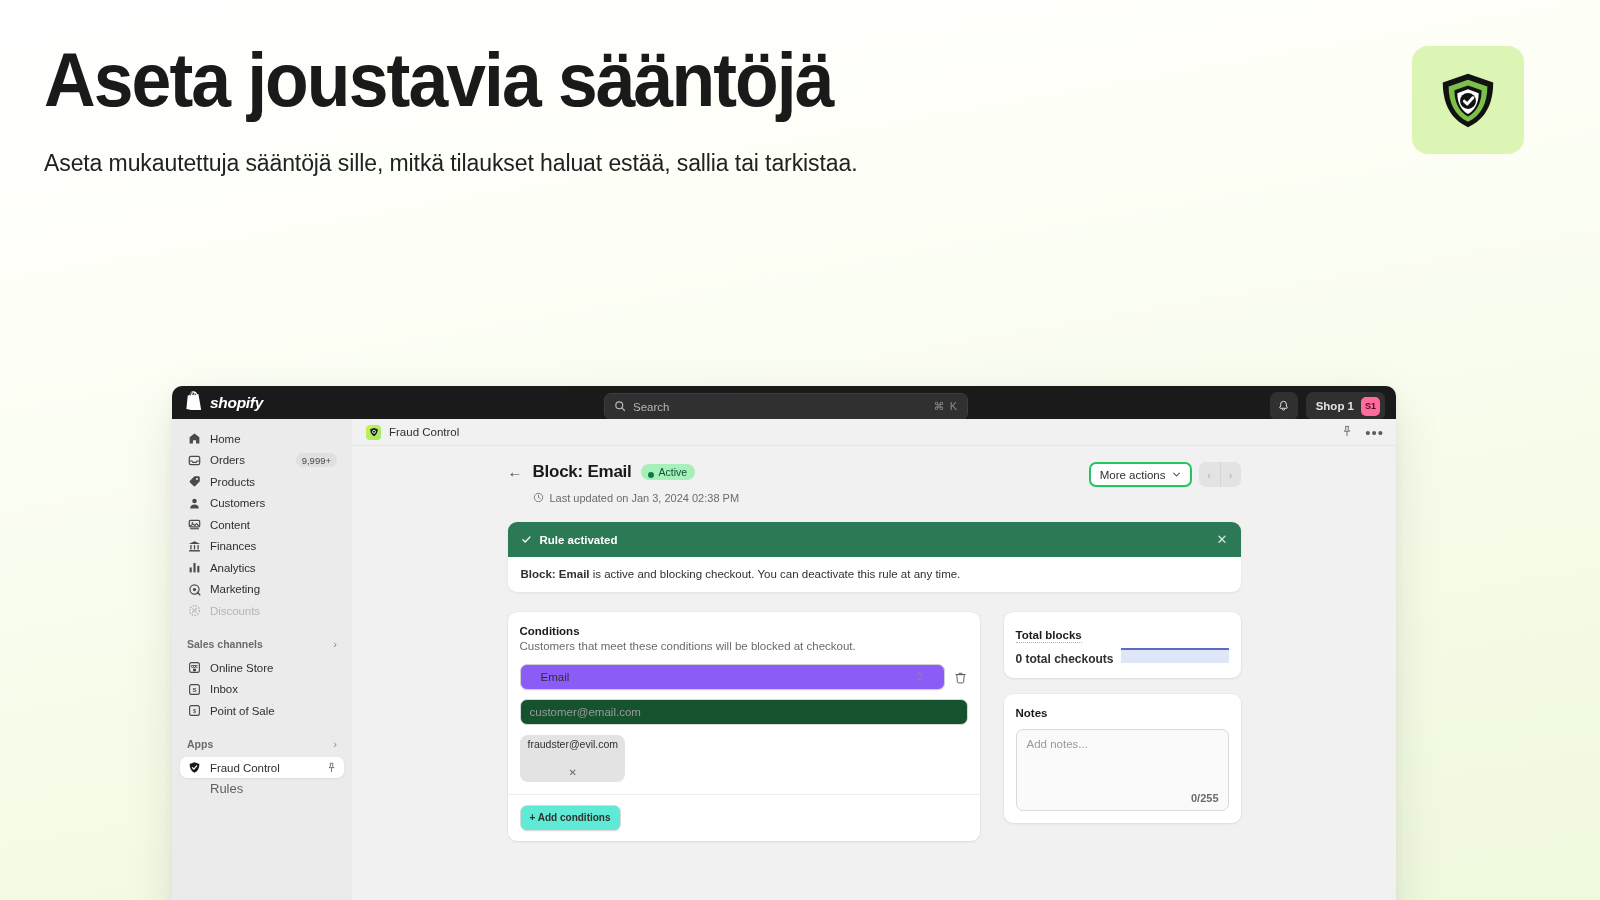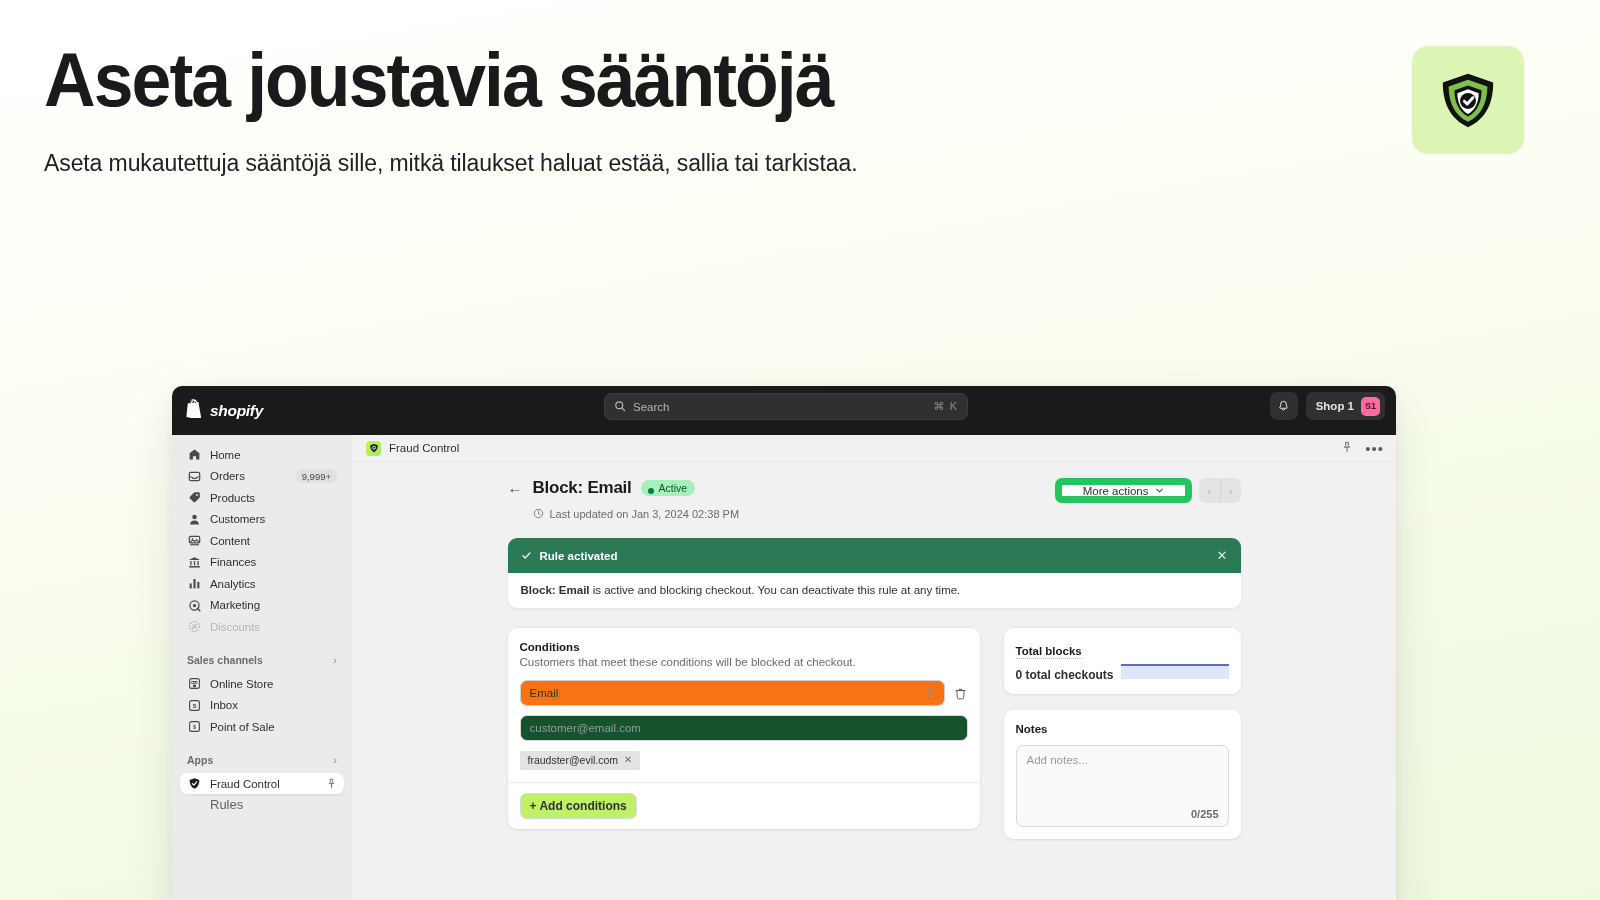--- a/index.html
+++ b/index.html
@@ -52,21 +52,21 @@
     left: 172px; top: 386px;
     width: 1224px; height: 540px;
     background: #f1f1f1;
     border-radius: 10px 10px 0 0;
     overflow: hidden;
     box-shadow: 0 18px 50px rgba(0,0,0,0.10), 0 2px 10px rgba(0,0,0,0.05);
   }
 
   
   .topbar {
-    height: 49px;
+    height: 33px;
     background: #1a1a1a;
     display: flex; align-items: center;
     padding: 12px 12px;
     position: relative;
   }
   .brand { display: flex; align-items: center; gap: 7px; padding-left: 2px; }
   .brand-word {
     color: #fff; font-size: 15.5px; font-weight: 700;
     font-style: italic; letter-spacing: -0.3px;
   }
@@ -176,24 +176,24 @@
     background: #a7f0ba; color: #0c5132;
     font-size: 10.5px; font-weight: 500;
     border-radius: 8px; padding: 2px 8px 2.5px 7px;
   }
   .statusdot { width: 6px; height: 6px; border-radius: 50%; background: #0e7a4a; }
   .meta { display: flex; align-items: center; gap: 6px; margin-top: 7px; margin-left: 25px; }
   .meta .t { font-size: 11px; color: #6b6b6b; }
 
   .head-actions { margin-left: auto; display: flex; align-items: center; gap: 7px; }
   .btn-more {
-    background: #fff; border: 7px solid #22c55e;
+    background: #fff; border: 2px solid #22c55e;
     border-radius: 7px; height: 25px;
     display: flex; align-items: center; gap: 6px;
-    padding: 0 21px;
+    padding: 0 9px;
     font-size: 11.5px; color: #303030; font-weight: 500;
     box-shadow: 0 1px 0 rgba(0,0,0,0.04);
   }
   .pager { display: flex; background: #e3e3e3; border-radius: 7px; overflow: hidden; }
   .pager div {
     width: 21px; height: 25px;
     display: flex; align-items: center; justify-content: center;
     color: #b0b0b0; font-size: 11px;
   }
   .pager div + div { border-left: 1px solid #d5d5d5; }
@@ -228,55 +228,56 @@
     border-radius: 9px;
     box-shadow: 0 1px 3px rgba(0,0,0,0.08), 0 0 0 0.5px rgba(0,0,0,0.03);
   }
   .card-pad { padding: 13px 12px 12px 12px; }
   .card-title { font-size: 11.5px; font-weight: 700; color: #1a1a1a; }
   .card-sub { font-size: 11.5px; color: #6b6b6b; margin-top: 3px; }
 
   .cond-row { display: flex; align-items: center; gap: 9px; margin-top: 12px; }
   .select {
     flex: 1; height: 26px;
-    background: #f97316; border: 1px solid #d0d0d0;
+    background: #8b5cf6; border: 1px solid #d0d0d0;
     border-radius: 7px;
     display: flex; align-items: center;
-    padding: 0 9px;
+    padding: 0 20px;
     font-size: 11.5px; color: #303030;
     box-shadow: 0 1px 0 rgba(0,0,0,0.04);
   }
   .select .caret { margin-left: auto; color: #8a8a8a; font-size: 9px; line-height: 1; }
   .trash { width: 14px; display: flex; align-items: center; justify-content: center; }
 
   .textinput {
     height: 26px; margin-top: 9px;
     background: #14532d; border: 1px solid #d9d9d9;
     border-radius: 7px;
     display: flex; align-items: center;
     padding: 0 9px;
     font-size: 11.5px; color: #9a9a9a;
   }
   .tagrow { margin-top: 9px; }
   .tag {
-    display: inline-flex; align-items: center; gap: 6px;
+    display: inline-flex; align-items: center; gap: 18px;
     background: #e3e3e3; color: #303030;
     font-size: 10.5px;
-    border-radius: 1px;
+    border-radius: 8px;
     padding: 3px 7px 3.5px 8px;
+    flex-direction: column;
   }
   .tag .x { color: #6b6b6b; font-size: 10px; line-height: 1; }
 
   .card-footer { border-top: 1px solid #ececec; padding: 10px 12px; }
   .btn-add {
     display: inline-flex; align-items: center;
     height: 23px; padding: 12px 9px;
-    background: #bef264; border: 1px solid #d9d9d9;
+    background: #5eead4; border: 1px solid #d9d9d9;
     border-radius: 7px;
-    font-size: 12px; font-weight: 600; color: #303030;
+    font-size: 10px; font-weight: 600; color: #303030;
     box-shadow: 0 1px 0 rgba(0,0,0,0.04);
   }
 
   
   .tb-row { display: flex; align-items: flex-start; }
   .tb-left { flex: 1; }
   .tb-title {
     font-size: 11.5px; font-weight: 700; color: #1a1a1a;
     border-bottom: 1px dotted #b5b5b5;
     display: inline-block;

